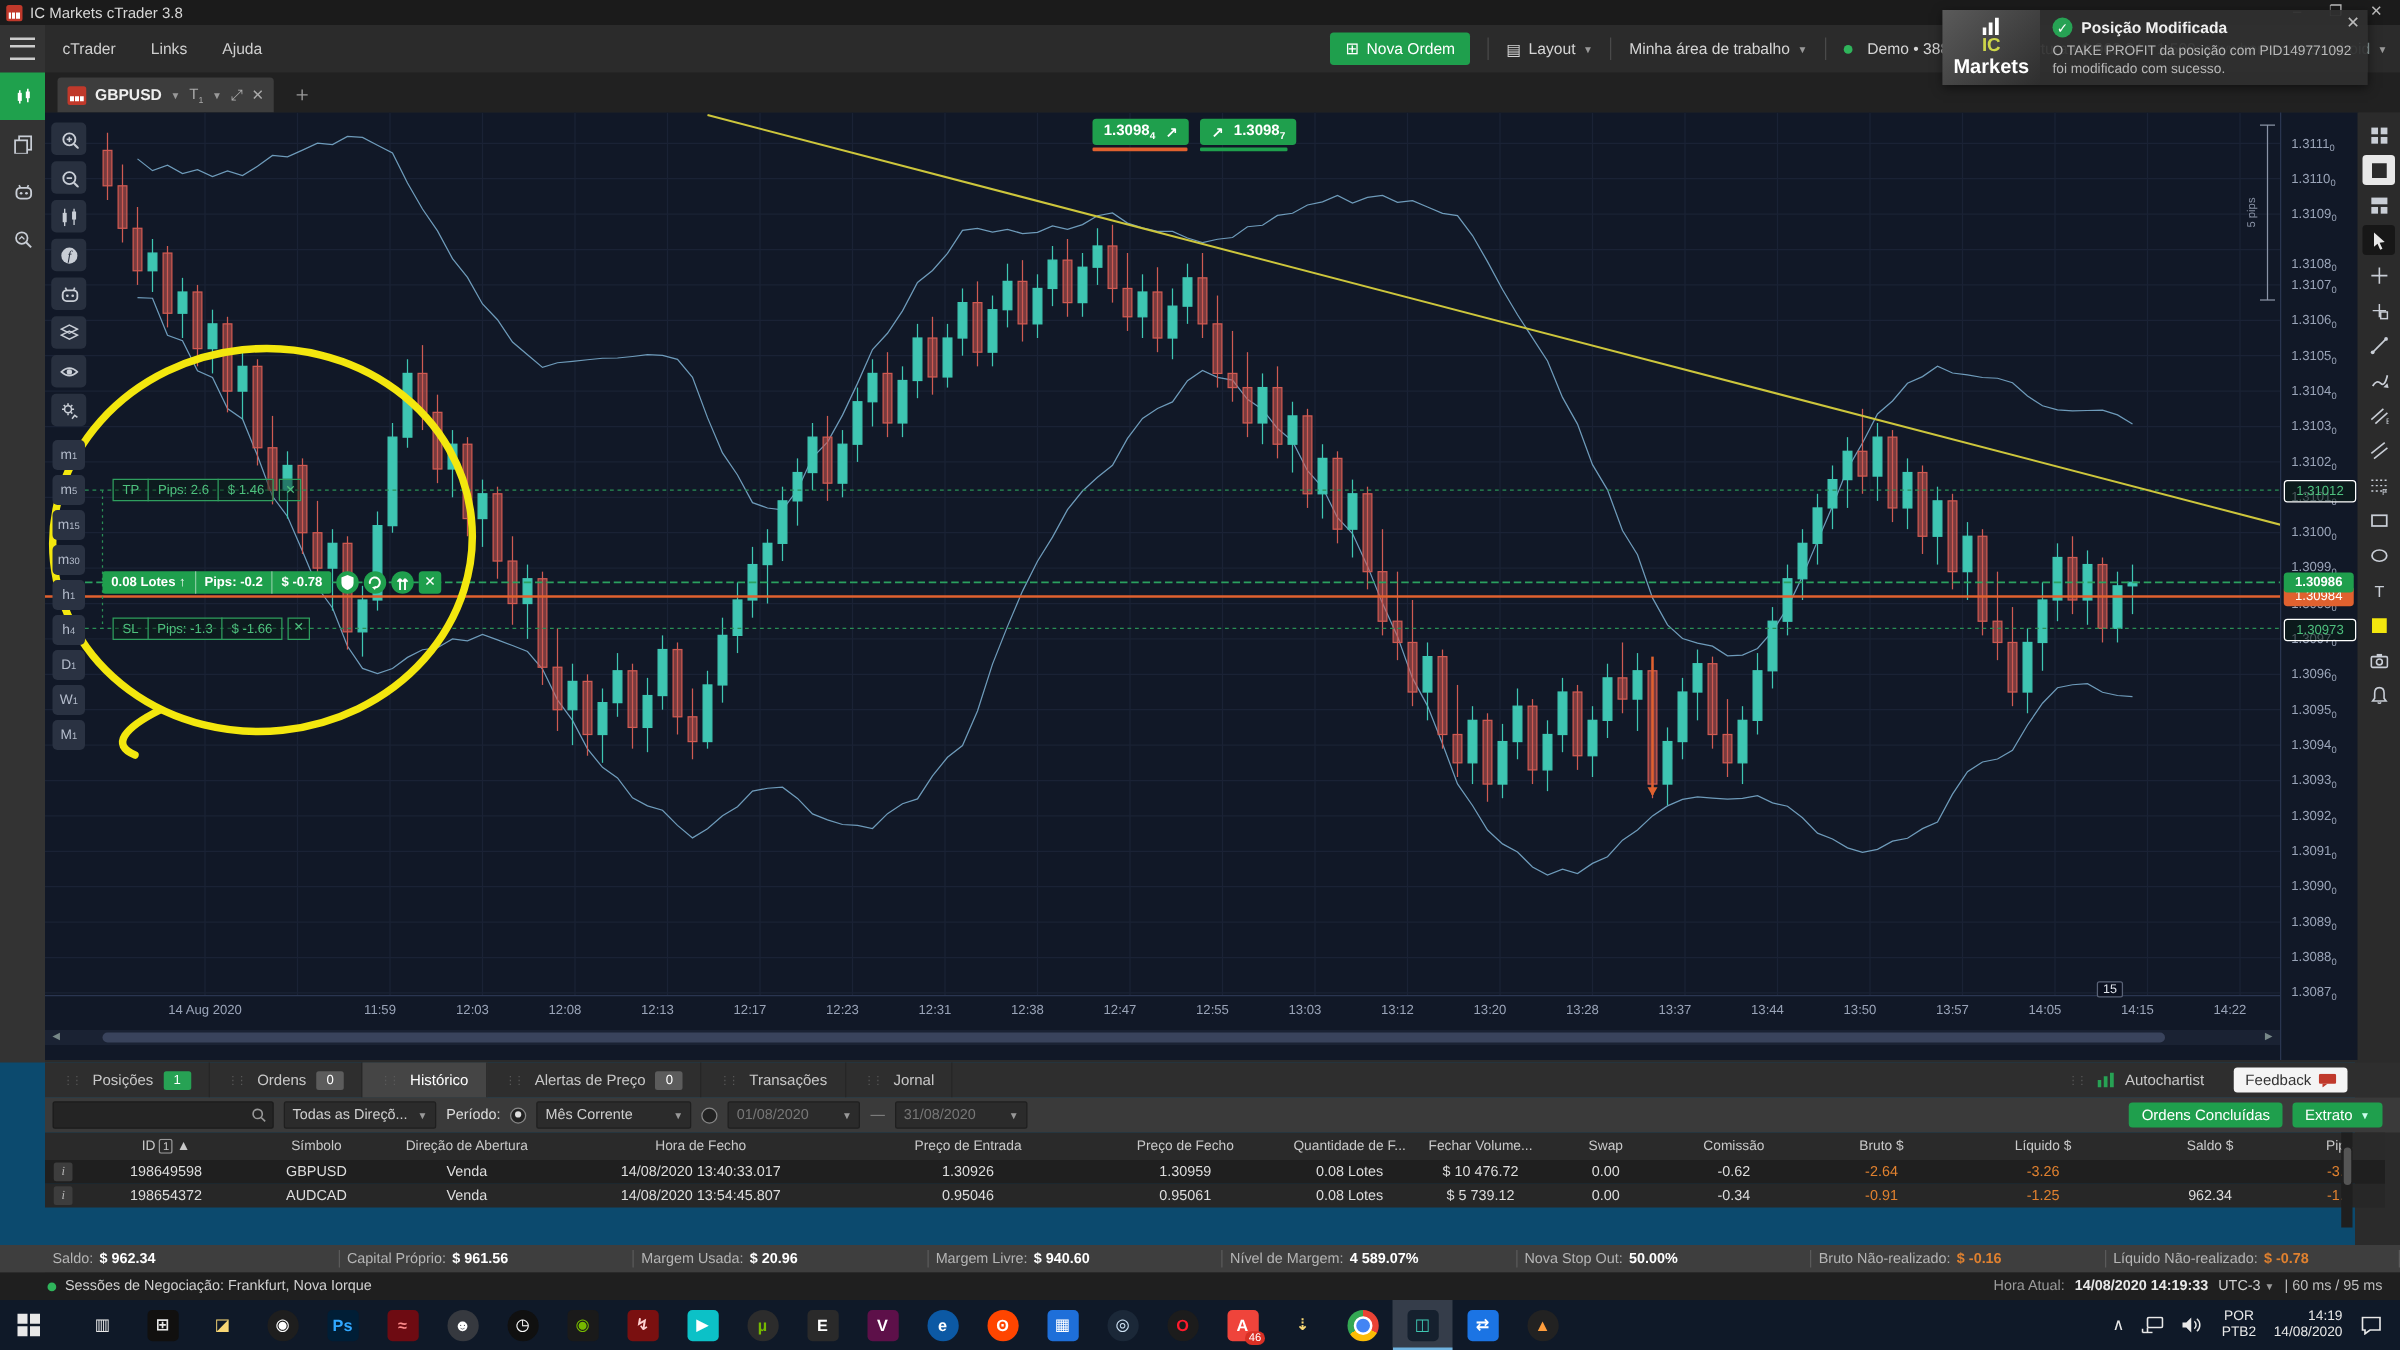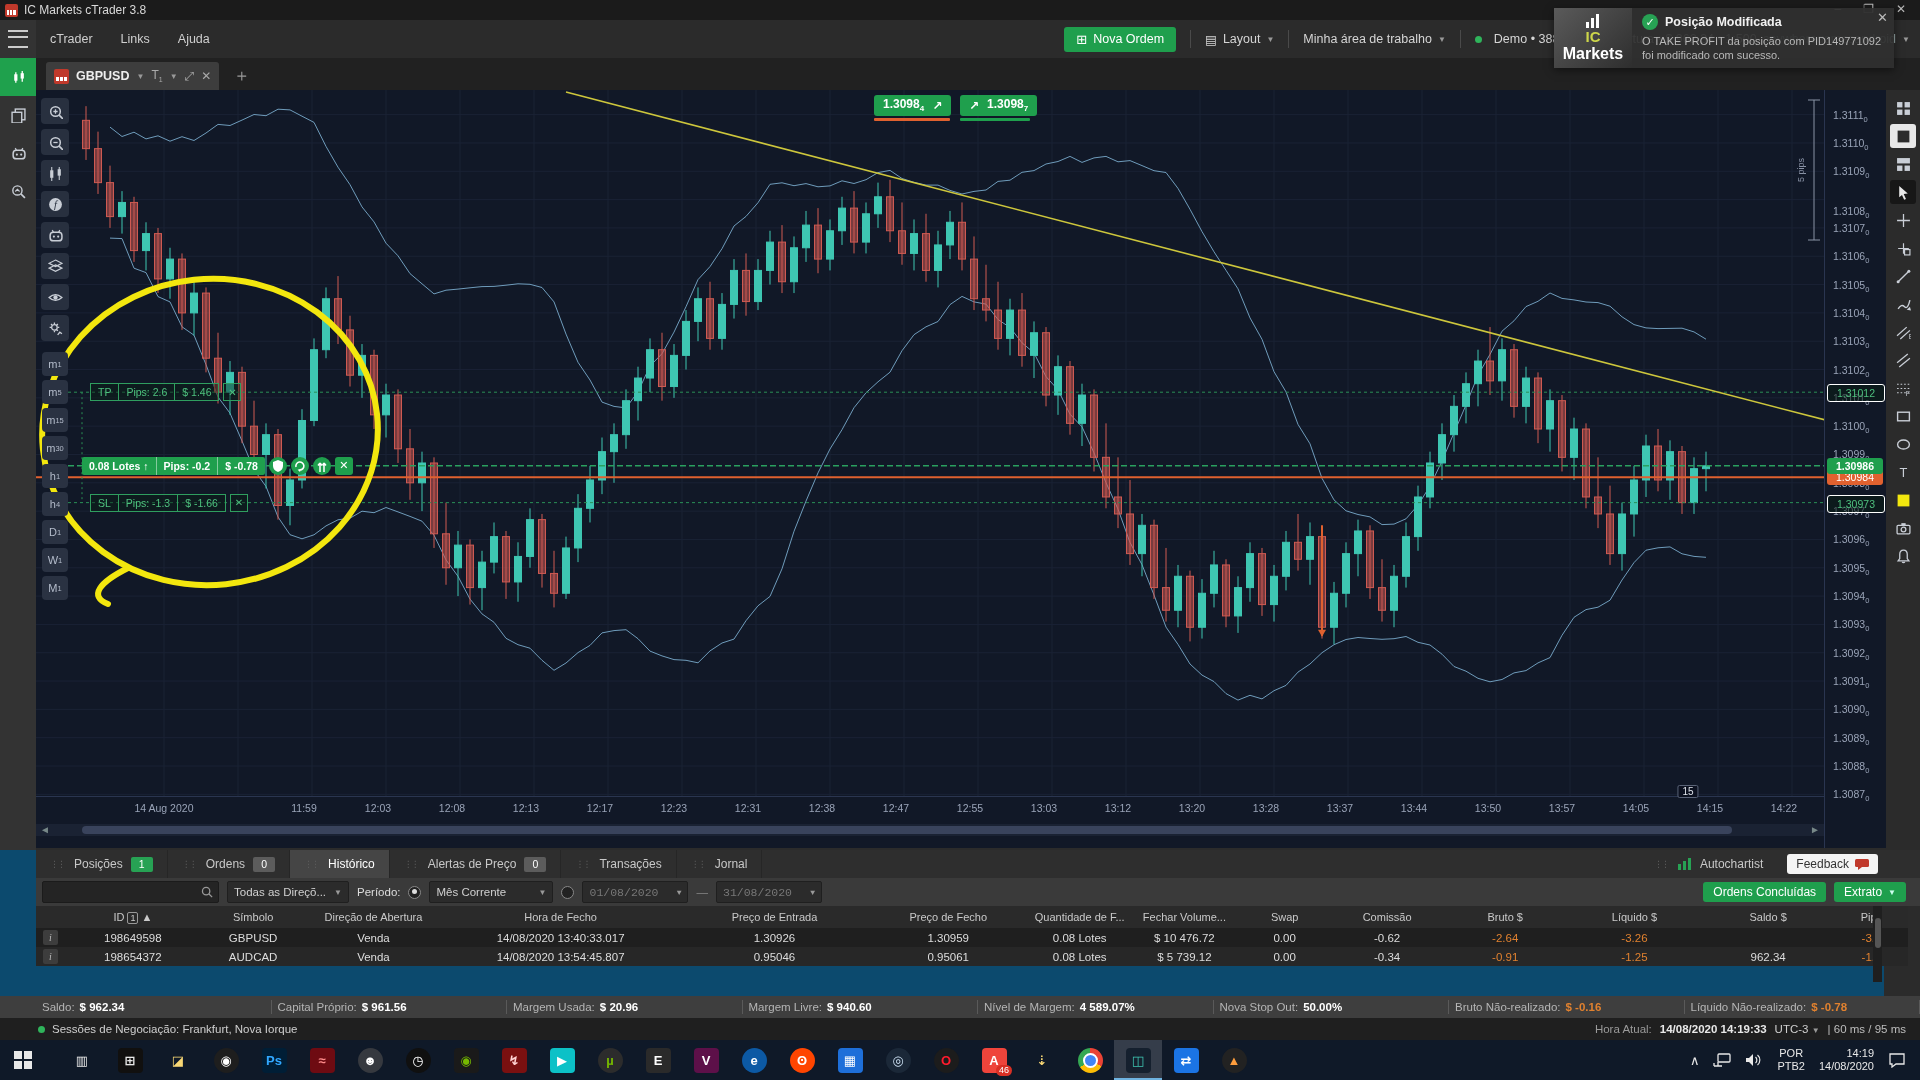--- a/index.html
+++ b/index.html
@@ -91,21 +91,21 @@
   .ptab:before{content:"⋮⋮";letter-spacing:-2px;color:#5a5a5a;font-size:9px;margin-right:2px;}
   .ptab.active{background:#454545;color:#fff;}
   .badge{min-width:16px;height:15px;border-radius:2px;display:flex;align-items:center;justify-content:center;color:#fff;font-size:10.5px;padding:0 3px;}
   .badge.green{background:#27a254;} .badge.gray{background:#5c5c5c;}
   .ptabs-right{position:absolute;right:6px;top:0;height:28px;display:flex;align-items:center;gap:10px;}
   .feedback{background:#f4f4f4;color:#333;border-radius:3px;padding:3px 9px;font-size:12px;display:flex;gap:6px;align-items:center;}
   .filterrow{position:absolute;left:36px;top:28px;width:1884px;height:28px;background:#3a3a3a;display:flex;align-items:center;gap:8px;padding-left:6px;box-sizing:border-box;}
   .searchbox{width:170px;height:20px;background:#242424;border:1px solid #1b1b1b;border-radius:2px;display:flex;align-items:center;justify-content:flex-end;padding-right:5px;}
   .dd{height:20px;background:#2b2b2b;border:1px solid #1f1f1f;border-radius:2px;color:#d0d0d0;font-size:11.5px;
       display:flex;align-items:center;justify-content:space-between;padding:0 6px;gap:8px;}
-  .dd.dis{color:#777;font-family:Liberation Mono, monospace;}
+  .dd.dis{color:#777;}
   .radio{width:11px;height:11px;border-radius:50%;border:1px solid #888;background:#222;position:relative;}
   .radio.on:after{content:"";position:absolute;left:2.5px;top:2.5px;width:5px;height:5px;border-radius:50%;background:#ddd;}
   .frlabel{color:#ddd;font-size:11.5px;}
   .fr-right{position:absolute;right:14px;display:flex;gap:8px;align-items:center;}
   .btn-green.small{padding:3px 10px;font-size:12px;}
   
   .thead{position:absolute;left:36px;top:56px;width:1872px;height:22px;background:#2a2a2a;display:flex;align-items:center;color:#c9c9c9;font-size:11px;}
   .trow{position:absolute;left:36px;width:1872px;height:19px;display:flex;align-items:center;color:#ddd;font-size:11.5px;}
   .cell{text-align:center;overflow:hidden;white-space:nowrap;}
   .cell.orange,.orange{color:#e0812f;}

